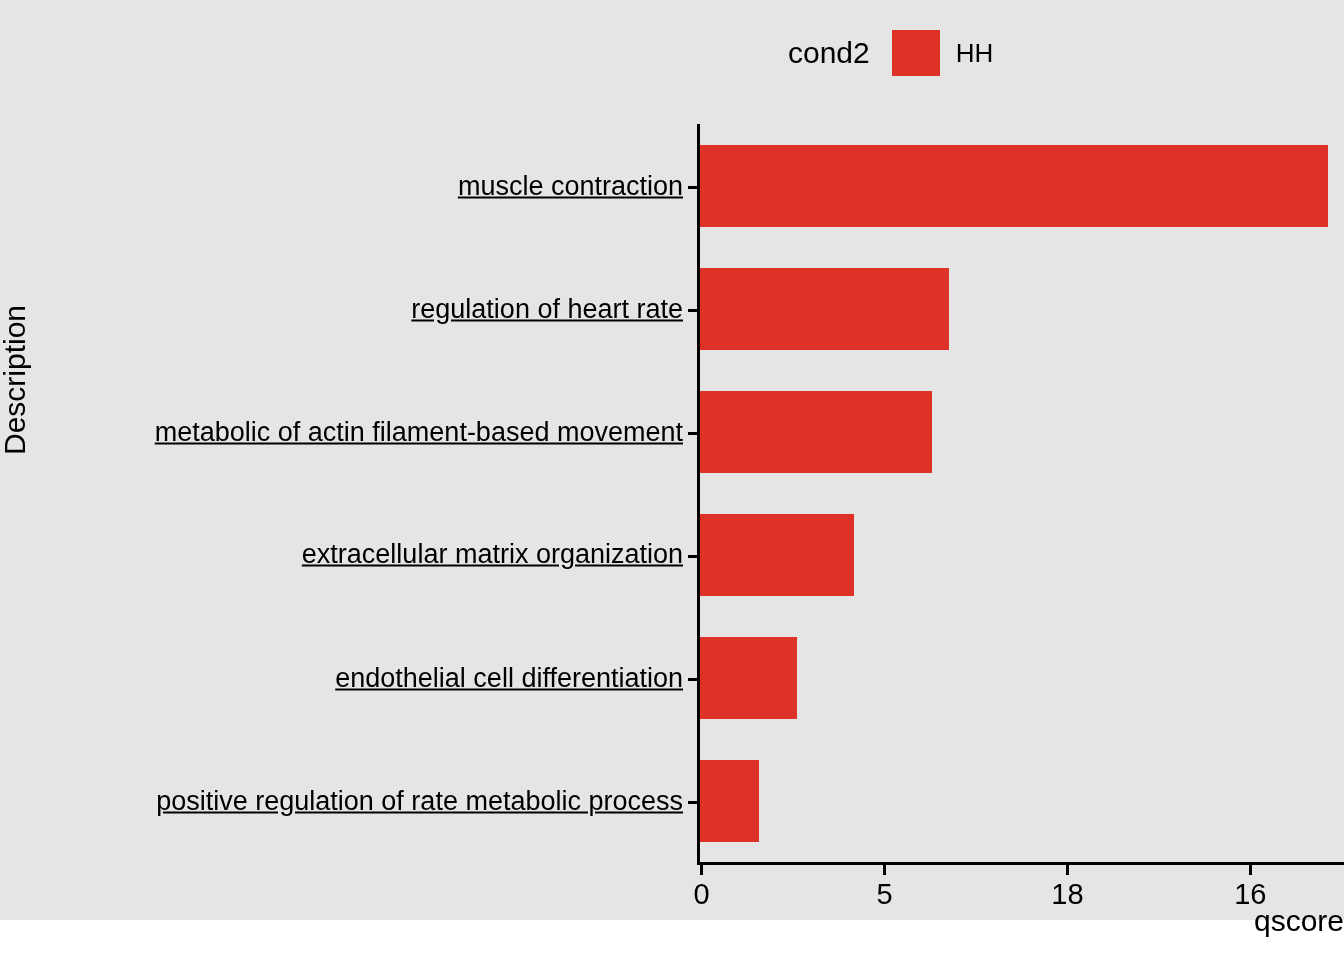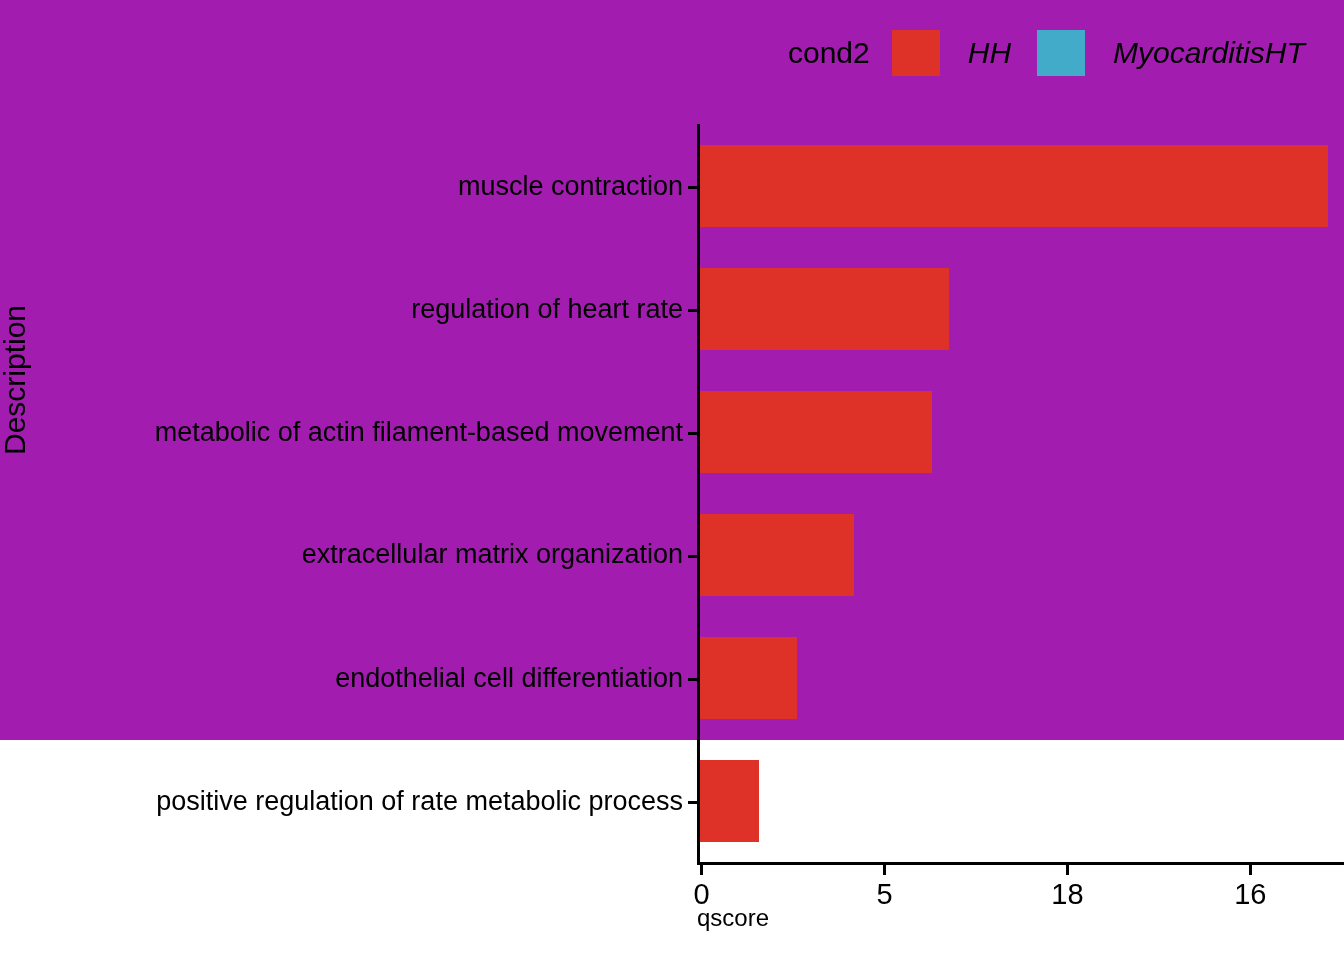--- a/index.html
+++ b/index.html
@@ -11,22 +11,22 @@
     width: 1344px;
     height: 960px;
     font-family: "Liberation Sans", sans-serif;
     color: #000000;
     overflow: hidden;
   }
 
   #root {
     position: relative;
     width: 1344px;
-    height: 740px;
-    background: #a21caf;
+    height: 920px;
+    background: #e5e5e5;
   }
 
   
   .legend {
     position: absolute;
     left: 788px;
     top: 28px;
     height: 50px;
     display: flex;
     align-items: center;
@@ -43,26 +43,25 @@
     display: flex;
     align-items: center;
     white-space: nowrap;
   }
   .legend-swatch {
     width: 48px;
     height: 46px;
     display: inline-block;
   }
   .legend-label {
-    font-size: 30px;
-    line-height: 1;
-    color: #000000;
-    margin-left: 28px;
+    font-size: 26px;
+    line-height: 1;
+    color: #000000;
+    margin-left: 16px;
     margin-right: 26px;
-    font-style: italic;
   }
 
   
   .panel {
     position: absolute;
     left: 697px;
     top: 124px;
     width: 647px;
     height: 741px;
   }
@@ -105,20 +104,21 @@
   .ylabel {
     position: absolute;
     right: 100%;
     margin-right: 14px;
     font-size: 27px;
     line-height: 1;
     white-space: nowrap;
     text-align: right;
     color: #000000;
     transform: translateY(-50%);
+    text-decoration: underline;
   }
 
   
   .xtick {
     position: absolute;
     top: 741px;
     width: 3px;
     height: 10px;
     background: #000000;
   }
@@ -131,22 +131,22 @@
     transform: translateX(-50%);
     white-space: nowrap;
   }
 
   
   .x-axis-title {
     position: absolute;
     left: 697px;
     top: 906px;
     width: 647px;
-    text-align: left;
-    font-size: 24px;
+    text-align: right;
+    font-size: 30px;
     line-height: 1;
     color: #000000;
   }
   .y-axis-title {
     position: absolute;
     left: 0px;
     top: 380px;
     font-size: 30px;
     line-height: 1;
     color: #000000;
@@ -158,24 +158,20 @@
 </head>
 <body>
 
 <div id="root">
 
   <div class="legend">
     <span class="legend-title">cond2</span>
     <span class="legend-item">
       <span class="legend-swatch" style="background: rgb(222, 50, 40);"></span>
       <span class="legend-label">HH</span>
-    </span>
-    <span class="legend-item">
-      <span class="legend-swatch" style="background: rgb(65, 171, 201);"></span>
-      <span class="legend-label">MyocarditisHT</span>
     </span>
   </div>
 
   <div class="panel">
     <div class="axis-line-y"></div>
     <div class="axis-line-x"></div>
     <div class="bars-layer" id="bars-layer">
         <div class="bar" style="left: 0px; top: 20.5px; width: 627.534px; background: rgb(222, 50, 40);"></div>
         <div class="bar" style="left: 0px; top: 143.5px; width: 248.818px; background: rgb(222, 50, 40);"></div>
         <div class="bar" style="left: 0px; top: 266.5px; width: 232.352px; background: rgb(222, 50, 40);"></div>

